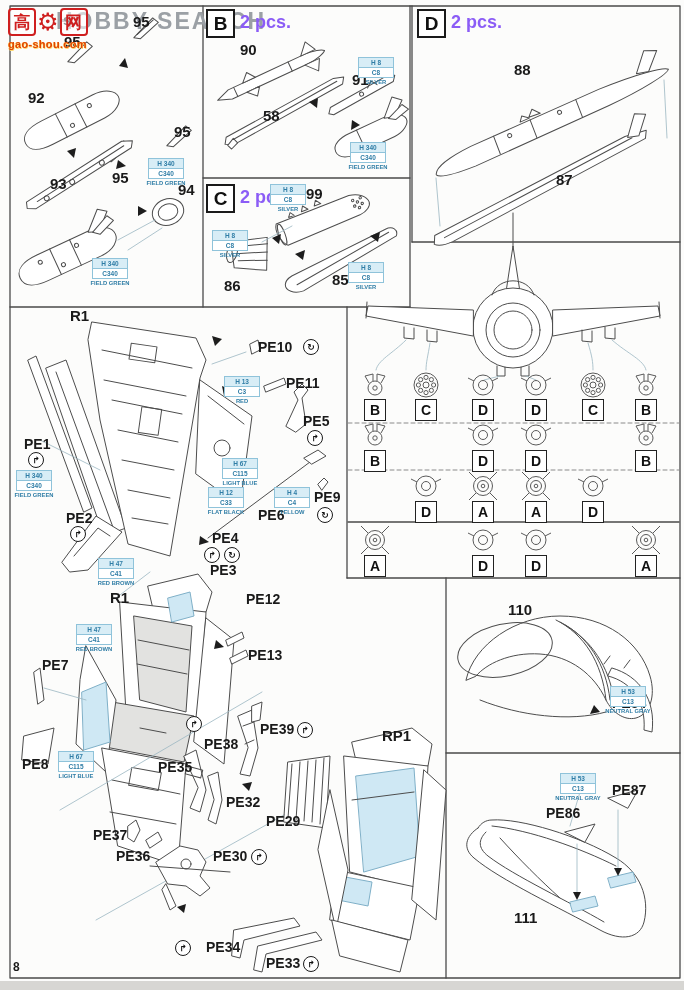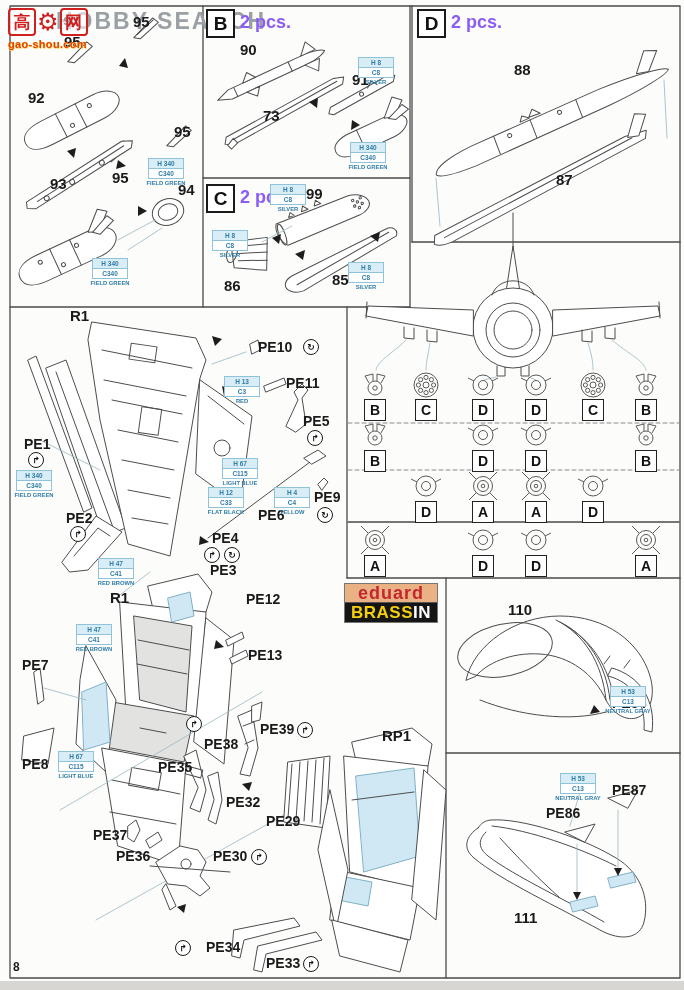--- a/index.html
+++ b/index.html
@@ -378,41 +378,41 @@
 <div class="hdr-qty" style="left:451px;top:12px">2 pcs.</div>
 
 <div class="lbl big" style="left:133px;top:14px">95</div>
 <div class="lbl big" style="left:64px;top:34px">95</div>
 <div class="lbl big" style="left:28px;top:90px">92</div>
 <div class="lbl big" style="left:174px;top:124px">95</div>
 <div class="lbl big" style="left:112px;top:170px">95</div>
 <div class="lbl big" style="left:50px;top:176px">93</div>
 <div class="lbl big" style="left:178px;top:182px">94</div>
 <div class="lbl big" style="left:240px;top:42px">90</div>
-<div class="lbl big" style="left:263px;top:108px">73</div>
+<div class="lbl big" style="left:263px;top:108px">58</div>
 <div class="lbl big" style="left:352px;top:72px">91</div>
 <div class="lbl big" style="left:306px;top:186px">99</div>
 <div class="lbl big" style="left:224px;top:278px">86</div>
 <div class="lbl big" style="left:332px;top:272px">85</div>
 <div class="lbl big" style="left:514px;top:62px">88</div>
 <div class="lbl big" style="left:556px;top:172px">87</div>
 <div class="lbl big" style="left:70px;top:308px">R1</div>
 <div class="lbl big" style="left:110px;top:590px">R1</div>
 <div class="lbl big" style="left:382px;top:728px">RP1</div>
 <div class="lbl big" style="left:508px;top:602px">110</div>
 <div class="lbl big" style="left:514px;top:910px">111</div>
 <div class="lbl" style="left:13px;top:961px;font-size:12px">8</div>
 
 <div class="lbl" style="left:24px;top:437px">PE1</div>
 <div class="lbl" style="left:66px;top:511px">PE2</div>
 <div class="lbl" style="left:210px;top:563px">PE3</div>
 <div class="lbl" style="left:212px;top:531px">PE4</div>
 <div class="lbl" style="left:303px;top:414px">PE5</div>
 <div class="lbl" style="left:258px;top:508px">PE6</div>
-<div class="lbl" style="left:22px;top:658px">PE7</div>
+<div class="lbl" style="left:42px;top:658px">PE7</div>
 <div class="lbl" style="left:22px;top:757px">PE8</div>
 <div class="lbl" style="left:314px;top:490px">PE9</div>
 <div class="lbl" style="left:258px;top:340px">PE10</div>
 <div class="lbl" style="left:286px;top:376px">PE11</div>
 <div class="lbl" style="left:246px;top:592px">PE12</div>
 <div class="lbl" style="left:248px;top:648px">PE13</div>
 <div class="lbl" style="left:266px;top:814px">PE29</div>
 <div class="lbl" style="left:213px;top:849px">PE30</div>
 <div class="lbl" style="left:226px;top:795px">PE32</div>
 <div class="lbl" style="left:266px;top:956px">PE33</div>
@@ -518,24 +518,20 @@
       <div class="co-h">H 53</div>
       <div class="co-c">C13</div>
       <div class="co-n">NEUTRAL GRAY</div>
     </div>
 <div class="callout" style="left:560px;top:773px">
       <div class="co-h">H 53</div>
       <div class="co-c">C13</div>
       <div class="co-n">NEUTRAL GRAY</div>
     </div>
 
-<div class="brand" style="left:344px;top:583px">
-  <div class="brand-eduard">eduard</div>
-  <div class="brand-brassin"><span>BRASS</span><span class="in">IN</span></div>
-</div>
 
 <div id="loadout-grid">
       <div class="sloticon" style="left: 357px; top: 367px;">
         <svg width="30" height="30" viewBox="-15 -15 30 30">
           <g stroke="#5a5a5a" fill="none" stroke-width="1">
             <circle cy="3" r="7"></circle>
             <circle cy="3" r="2.2"></circle>
             <path d="M-6,-2 L-10,-9 M6,-2 L10,-9 M-2,-4 L-2,-11 M2,-4 L2,-11 M-10,-9 L-2,-11 M10,-9 L2,-11"></path>
           </g>
         </svg>

